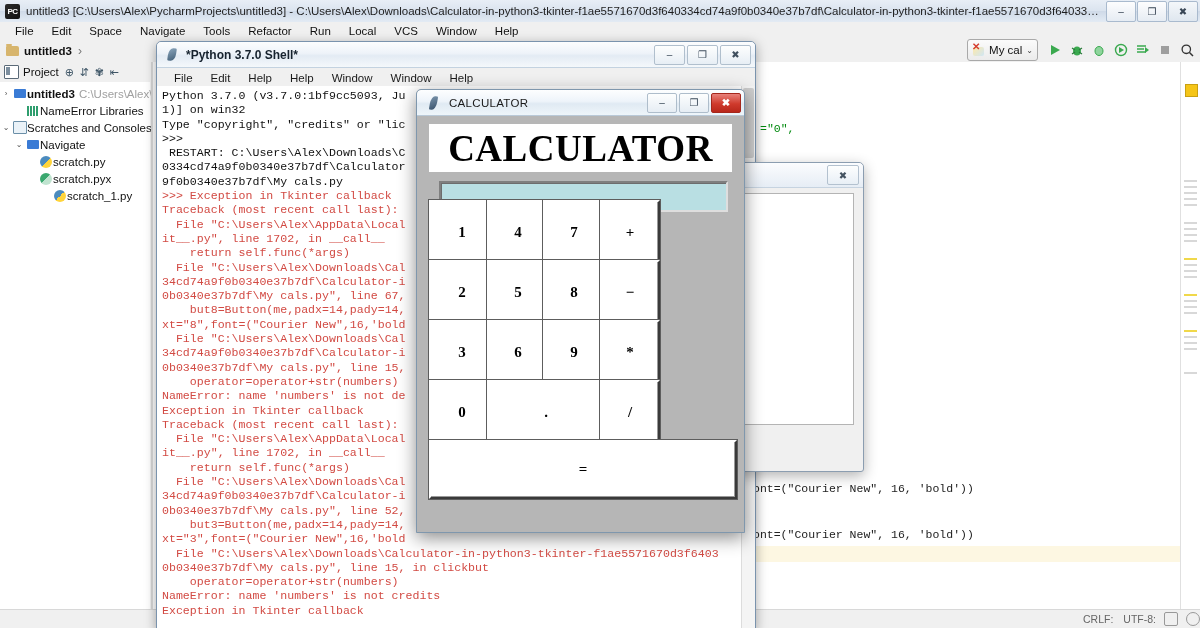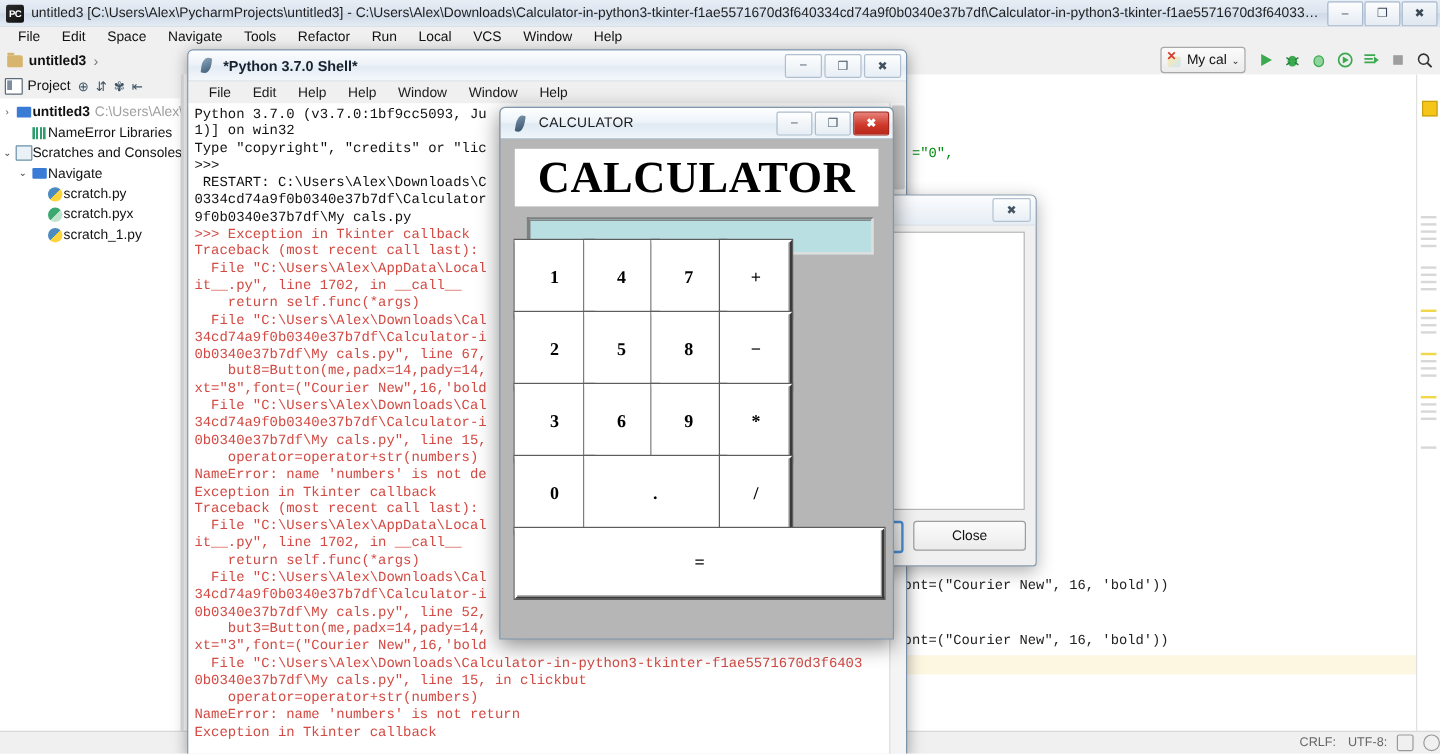--- a/index.html
+++ b/index.html
@@ -375,21 +375,21 @@
         </span>
         <span>scratch.py</span>
       </div>
       <div class="tr" style="padding-left: 26px;">
         <span class="arrow"></span>
         <span class="ic">
           <span class="pyic g"></span>
         </span>
         <span>scratch.pyx</span>
       </div>
-      <div class="tr" style="padding-left: 26px;">
+      <div class="tr" style="padding-left: 40px;">
         <span class="arrow"></span>
         <span class="ic">
           <span class="pyic"></span>
         </span>
         <span>scratch_1.py</span>
       </div>
     </div>
   <div class="pc-leftstrip"></div>
   <div class="scrollbar-h"></div>
 
@@ -486,41 +486,37 @@
       <div class="sh-line err">it__.py", line 1702, in __call__</div>
       <div class="sh-line err">    return self.func(*args)</div>
       <div class="sh-line err">  File "C:\Users\Alex\Downloads\Cal</div>
       <div class="sh-line err">34cd74a9f0b0340e37b7df\Calculator-i</div>
       <div class="sh-line err">0b0340e37b7df\My cals.py", line 52,</div>
       <div class="sh-line err">    but3=Button(me,padx=14,pady=14,</div>
       <div class="sh-line err">xt="3",font=("Courier New",16,'bold</div>
       <div class="sh-line err">  File "C:\Users\Alex\Downloads\Calculator-in-python3-tkinter-f1ae5571670d3f6403</div>
       <div class="sh-line err">0b0340e37b7df\My cals.py", line 15, in clickbut</div>
       <div class="sh-line err">    operator=operator+str(numbers)</div>
-      <div class="sh-line err">NameError: name 'numbers' is not return</div>
+      <div class="sh-line err">NameError: name 'numbers' is not credits</div>
       <div class="sh-line err">Exception in Tkinter callback</div>
     </div>
   <div class="sh-scroll">
     <div class="sh-scroll-thumb"></div>
   </div>
 </div>
 
 <div id="tipdlg">
   <div class="tip-title">
     <div class="tip-x">✖</div>
   </div>
   <div class="tip-content" id="tip-body">
       <div><span class="tip-kbd">1+Space</span> twice</div>
       <div>d in the current</div>
       <div>ated</div>
     </div>
-  <div class="tip-buttons">
-    <div class="tip-btn primary">ip</div>
-    <div class="tip-btn">Close</div>
-  </div>
 </div>
 
 <div id="calc">
   <div class="calc-title">
     <div class="calc-featherico"></div>
     <div class="calc-titletext">CALCULATOR</div>
     <div class="calc-winbtns">
       <div class="calc-wb">–</div>
       <div class="calc-wb">❐</div>
       <div class="calc-wb close">✖</div>

